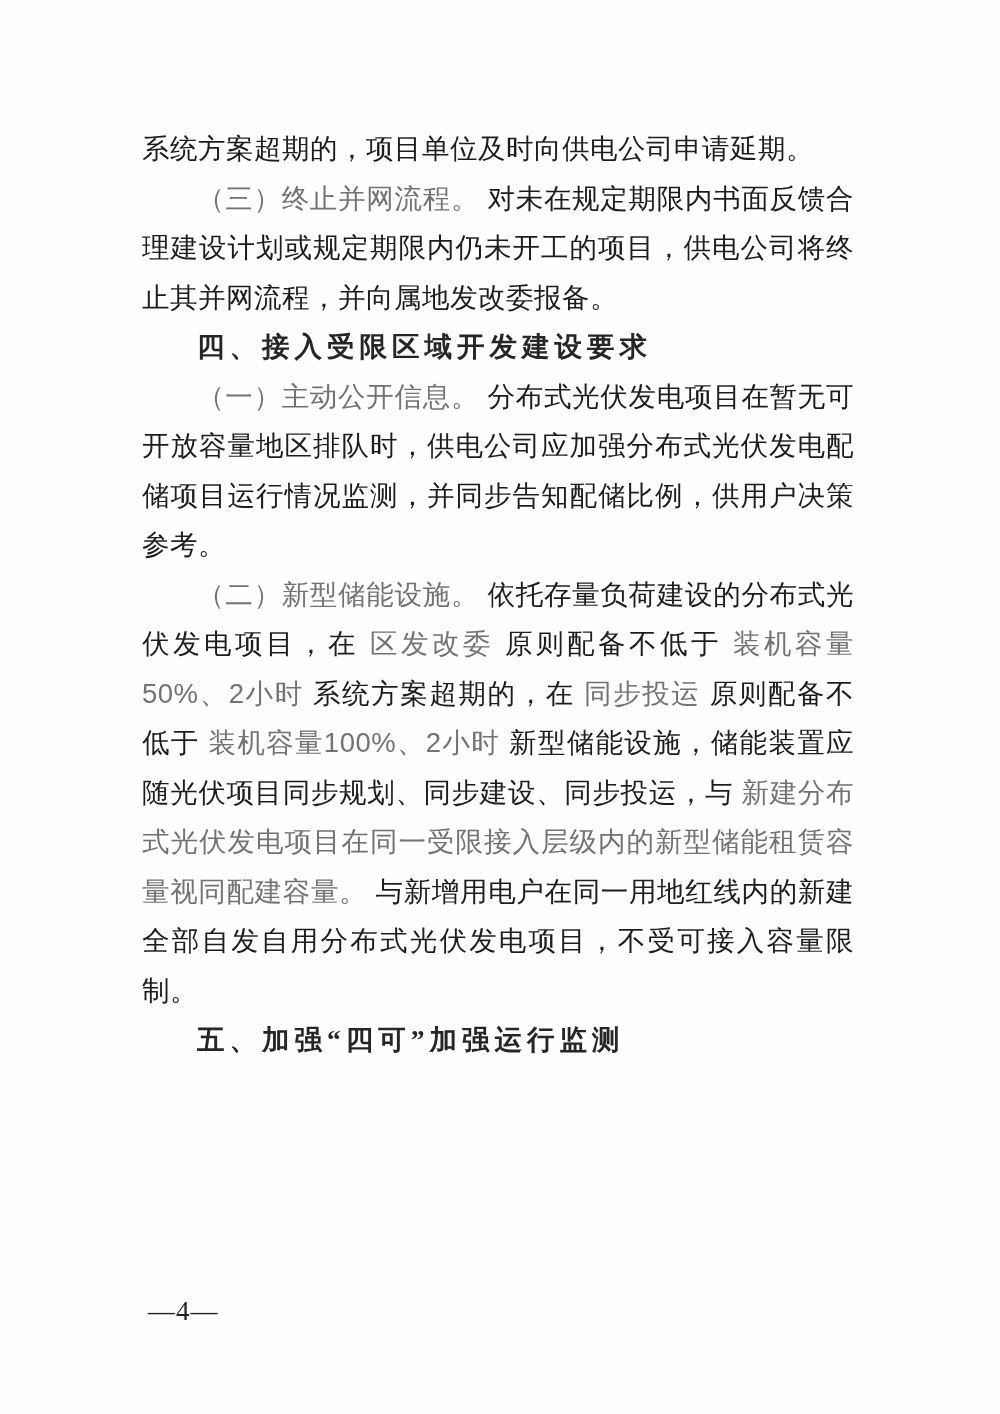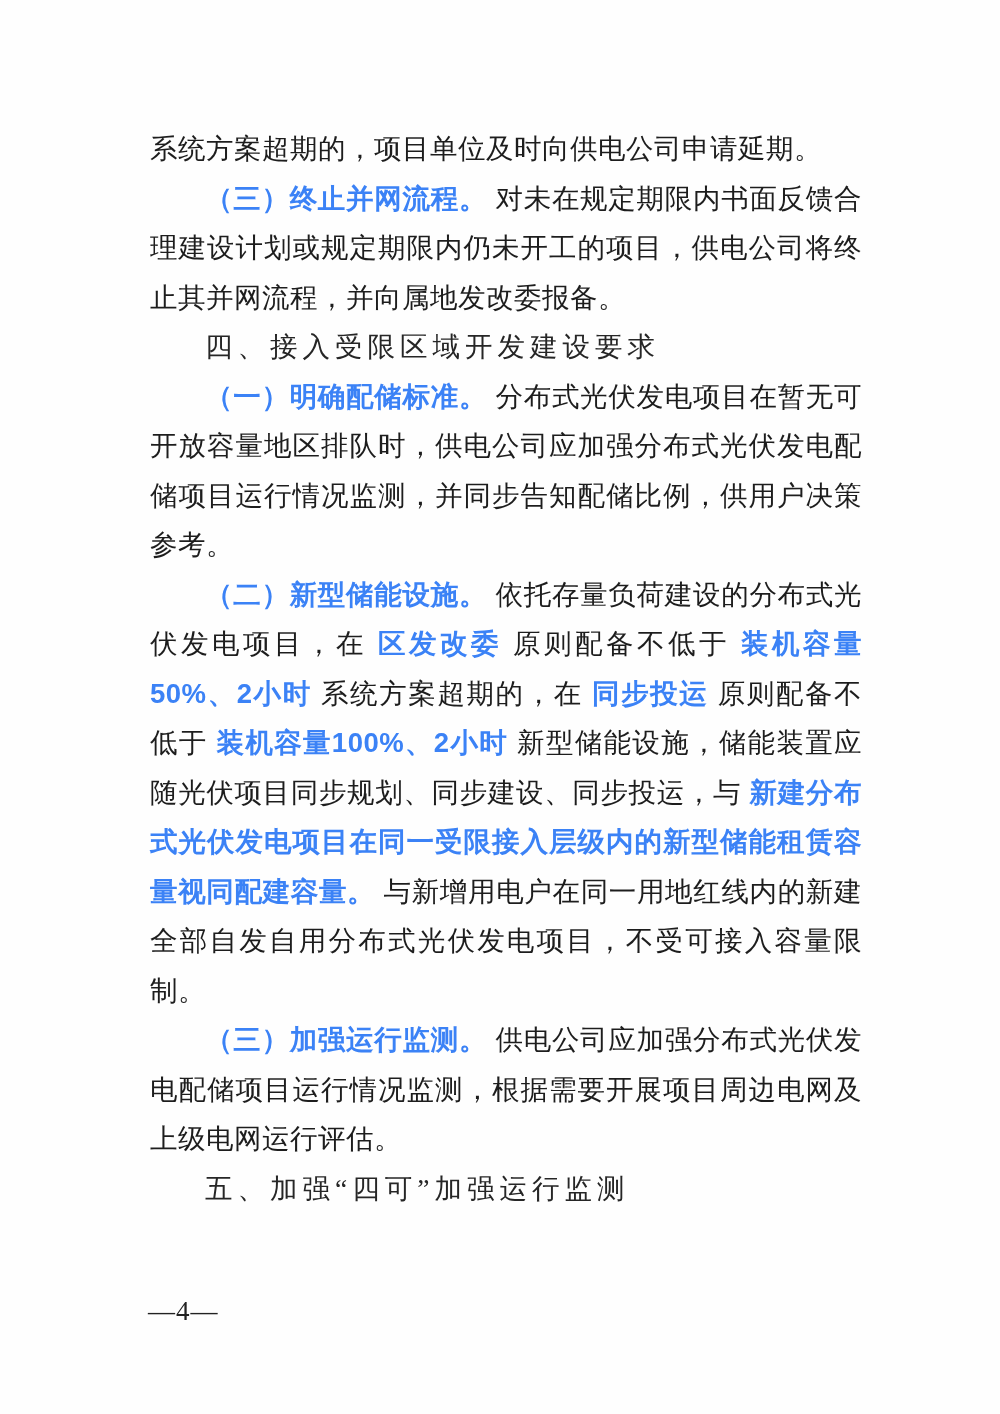--- a/index.html
+++ b/index.html
@@ -11,43 +11,43 @@
     position: relative;
     width: 1000px;
     height: 1414px;
     background: #fefefe;
     overflow: hidden;
     font-family: "Liberation Sans", "DejaVu Sans", sans-serif;
     color: #1d1d1d;
   }
   .content {
     position: absolute;
-    left: 150px;
+    left: 142px;
     top: 124px;
     width: 712px;
     font-size: 27.5px;
     line-height: 49.5px;
     text-align: justify;
     text-justify: inter-character;
     letter-spacing: 0.5px;
   }
   .content p {
     margin: 0;
     padding: 0;
   }
   .indent {
     text-indent: 2em;
   }
   .bold {
-    font-weight: 700;
-    color: #3b82f6;
+    font-weight: 400;
+    color: #737373;
   }
   .heading {
     font-family: "Liberation Serif", "DejaVu Serif", serif;
-    font-weight: 400;
+    font-weight: 700;
     letter-spacing: 5px;
     color: #262626;
   }
   .page-number {
     position: absolute;
     left: 148px;
     top: 1296px;
     font-family: "Liberation Serif", "DejaVu Serif", serif;
     font-size: 27px;
     letter-spacing: 1px;
@@ -67,43 +67,39 @@
 
     <p class="indent">
       <span class="bold">（三）终止并网流程。</span>
       <span>对未在规定期限内书面反馈合理建设计划或规定期限内仍未开工的项目，供电公司将终止其并网流程，并向属地发改委报备。</span>
     </p>
 
     <p class="indent heading">四、接入受限区域开发建设要求</p>
 
 
     <p class="indent">
-      <span class="bold">（一）明确配储标准。</span>
+      <span class="bold">（一）主动公开信息。</span>
       <span>分布式光伏发电项目在暂无可开放容量地区排队时，供电公司应加强分布式光伏发电配储项目运行情况监测，并同步告知配储比例，供用户决策参考。</span>
     </p>
 
     <p class="indent">
       <span class="bold">（二）新型储能设施。</span>
       <span>依托存量负荷建设的分布式光伏发电项目，在</span>
       <span class="bold">区发改委</span>
       <span>原则配备不低于</span>
       <span class="bold">装机容量50%、2小时</span>
       <span>系统方案超期的，在</span>
       <span class="bold">同步投运</span>
       <span>原则配备不低于</span>
       <span class="bold">装机容量100%、2小时</span>
       <span>新型储能设施，储能装置应随光伏项目同步规划、同步建设、同步投运，与</span>
       <span class="bold">新建分布式光伏发电项目在同一受限接入层级内的新型储能租赁容量视同配建容量。</span>
       <span>与新增用电户在同一用地红线内的新建全部自发自用分布式光伏发电项目，不受可接入容量限制。</span>
     </p>
 
-    <p class="indent">
-      <span class="bold">（三）加强运行监测。</span>
-      <span>供电公司应加强分布式光伏发电配储项目运行情况监测，根据需要开展项目周边电网及上级电网运行评估。</span>
-    </p>
 
     <p class="indent heading">五、加强“四可”加强运行监测</p>
 
   </div>
 
   <div class="page-number">—4—</div>
 
 </div>
 
 </body></html>

